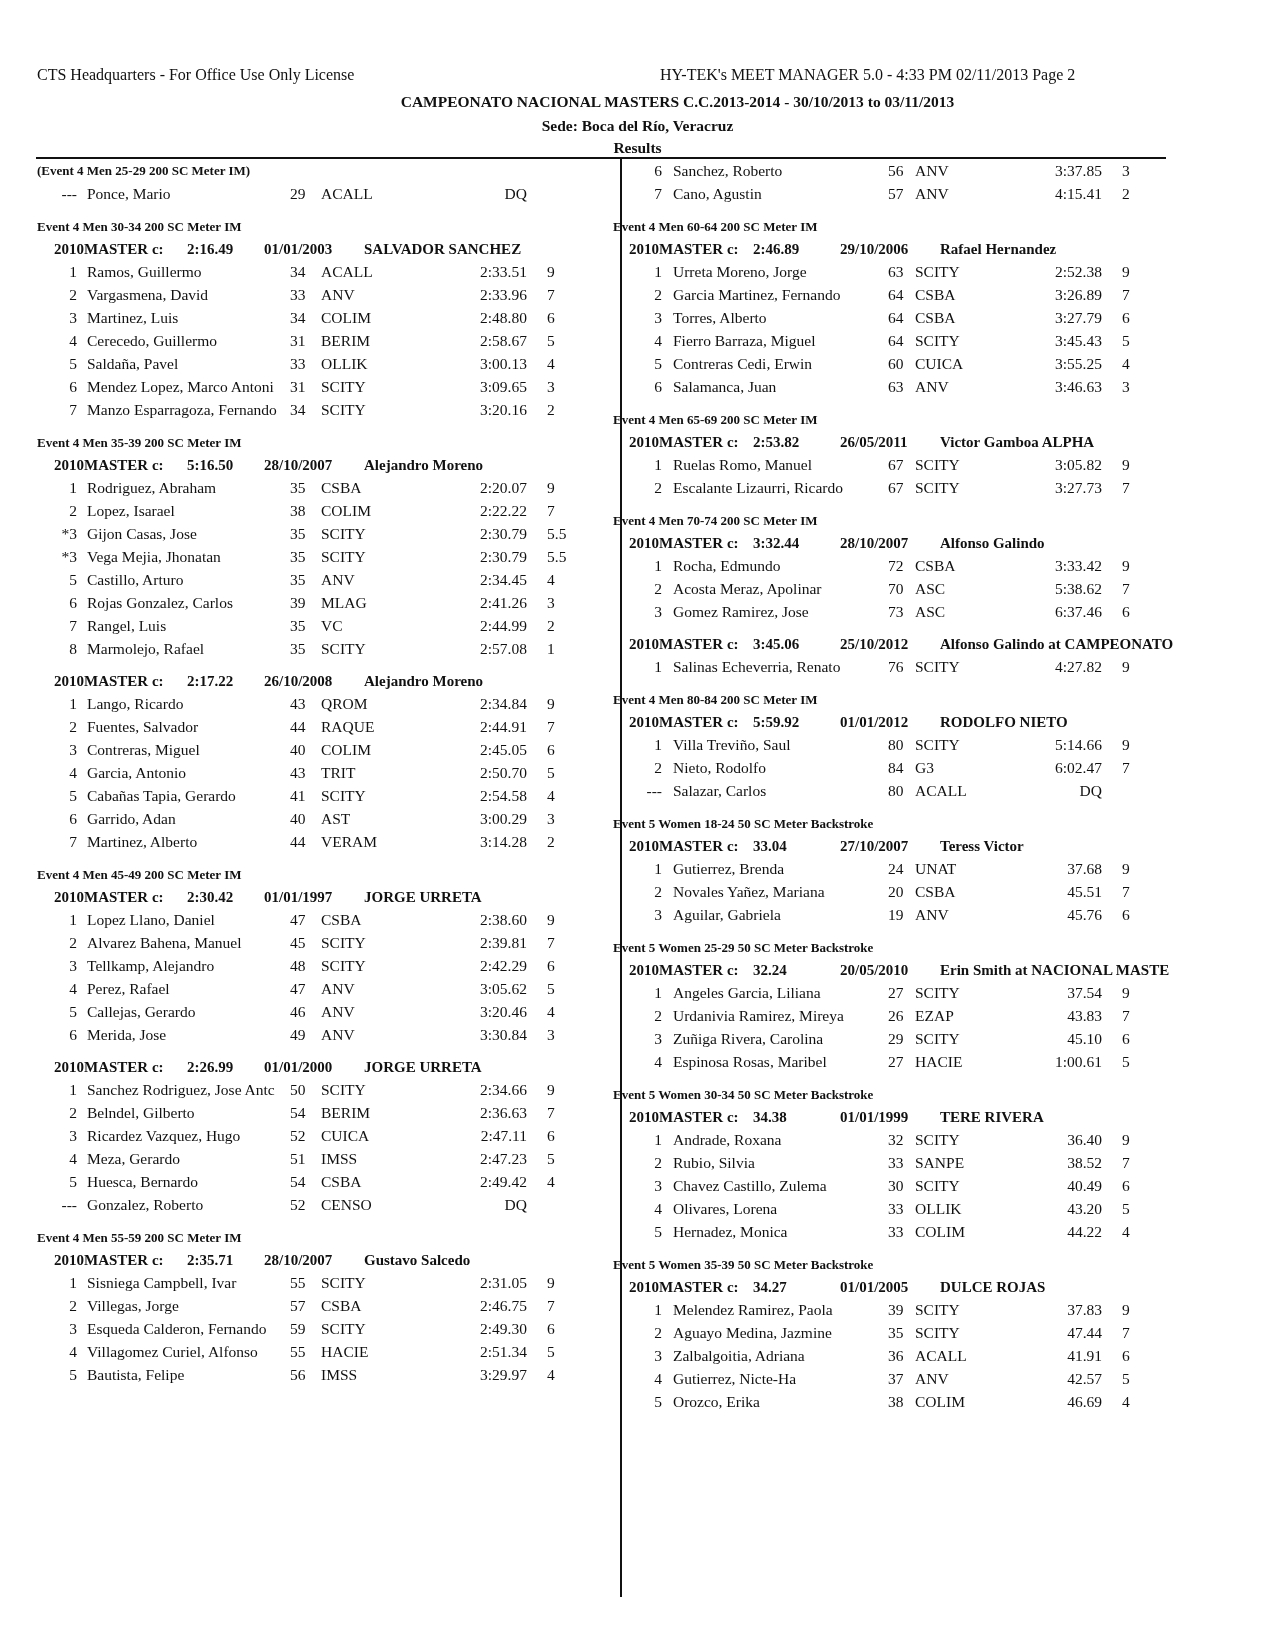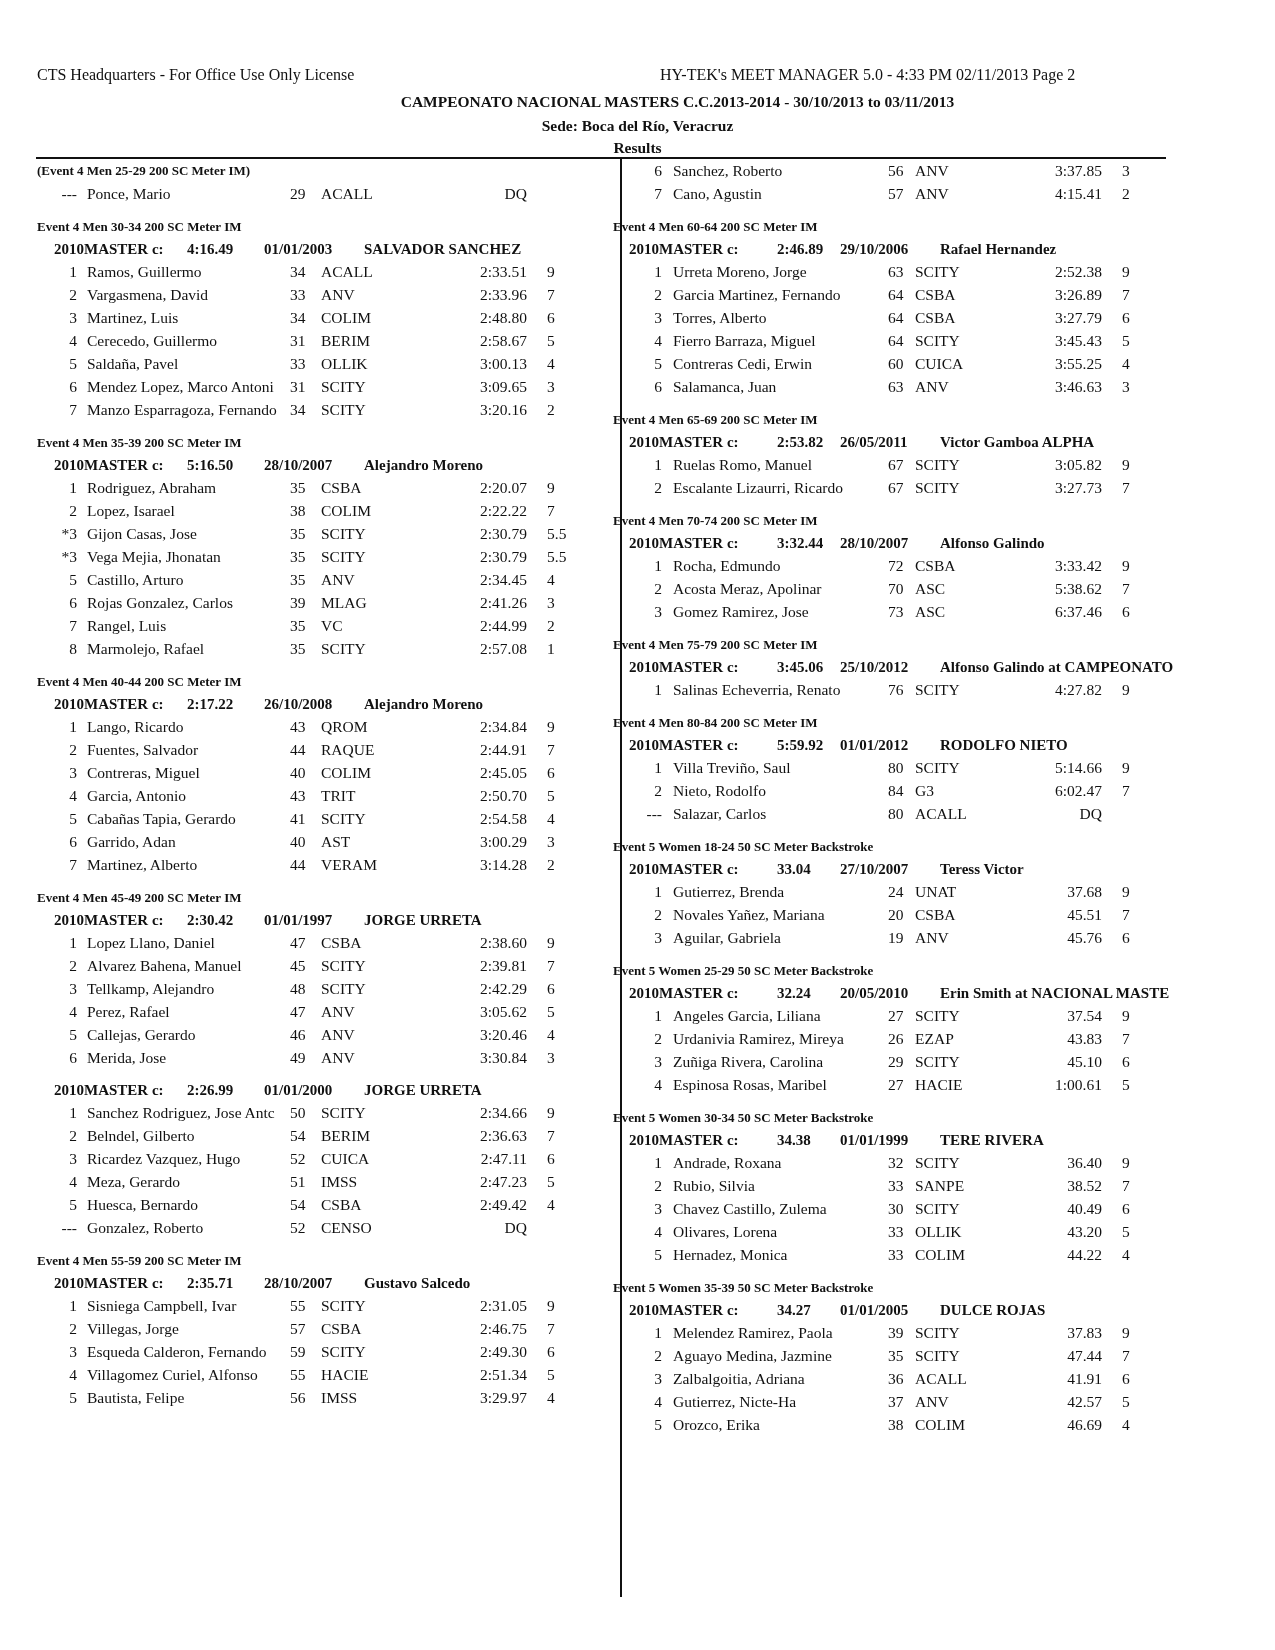--- a/index.html
+++ b/index.html
@@ -33,21 +33,21 @@
   .tm { left: 284px; }
   .ti { left: 390px; width: 100px; text-align: right; }
   .pt { left: 510px; }
   .col-right .row .pl { width: 20px; }
   .col-right .row .nm { left: 31px; width: 210px; }
   .col-right .row .ag { left: 246px; }
   .col-right .row .tm { left: 273px; }
   .col-right .row .ti { left: 360px; }
   .col-right .row .pt { left: 480px; }
   .col-right .record .lab { left: 0px; }
-  .col-right .record .rt { left: 148px; }
+  .col-right .record .rt { left: 124px; }
   .col-right .record .rd { left: 211px; }
   .col-right .record .rh { left: 311px; }
   .col-right .ev-title { margin-left: -29px; }
   .col-right .record { margin-left: -13px; }
 </style>
 </head>
 <body>
 
 <div class="hdr-left">CTS Headquarters - For Office Use Only License</div>
 <div class="hdr-right">HY-TEK's MEET MANAGER 5.0 - 4:33 PM  02/11/2013  Page 2</div>
@@ -66,21 +66,21 @@
         <span class="ag">29</span>
         <span class="tm">ACALL</span>
         <span class="ti">DQ</span>
         <span class="pt"></span>
       </div>
     </div>
     <div class="event">
       <div class="ev-title">Event 4  Men 30-34 200 SC Meter IM</div>
       <div class="record">
         <span class="lab">2010MASTER c:</span>
-        <span class="rt">4:16.49</span>
+        <span class="rt">2:16.49</span>
         <span class="rd">01/01/2003</span>
         <span class="rh">SALVADOR SANCHEZ</span>
       </div>
       <div class="row">
         <span class="pl">1</span>
         <span class="nm">Ramos, Guillermo</span>
         <span class="ag">34</span>
         <span class="tm">ACALL</span>
         <span class="ti">2:33.51</span>
         <span class="pt">9</span>
@@ -201,21 +201,20 @@
       <div class="row">
         <span class="pl">8</span>
         <span class="nm">Marmolejo, Rafael</span>
         <span class="ag">35</span>
         <span class="tm">SCITY</span>
         <span class="ti">2:57.08</span>
         <span class="pt">1</span>
       </div>
     </div>
     <div class="event">
-      <div class="ev-title">Event 4  Men 40-44 200 SC Meter IM</div>
       <div class="record">
         <span class="lab">2010MASTER c:</span>
         <span class="rt">2:17.22</span>
         <span class="rd">26/10/2008</span>
         <span class="rh">Alejandro Moreno</span>
       </div>
       <div class="row">
         <span class="pl">1</span>
         <span class="nm">Lango, Ricardo</span>
         <span class="ag">43</span>
@@ -563,21 +562,20 @@
       <div class="row">
         <span class="pl">3</span>
         <span class="nm">Gomez Ramirez, Jose</span>
         <span class="ag">73</span>
         <span class="tm">ASC</span>
         <span class="ti">6:37.46</span>
         <span class="pt">6</span>
       </div>
     </div>
     <div class="event">
-      <div class="ev-title">Event 4  Men 75-79 200 SC Meter IM</div>
       <div class="record">
         <span class="lab">2010MASTER c:</span>
         <span class="rt">3:45.06</span>
         <span class="rd">25/10/2012</span>
         <span class="rh">Alfonso Galindo at CAMPEONATO</span>
       </div>
       <div class="row">
         <span class="pl">1</span>
         <span class="nm">Salinas Echeverria, Renato</span>
         <span class="ag">76</span>

